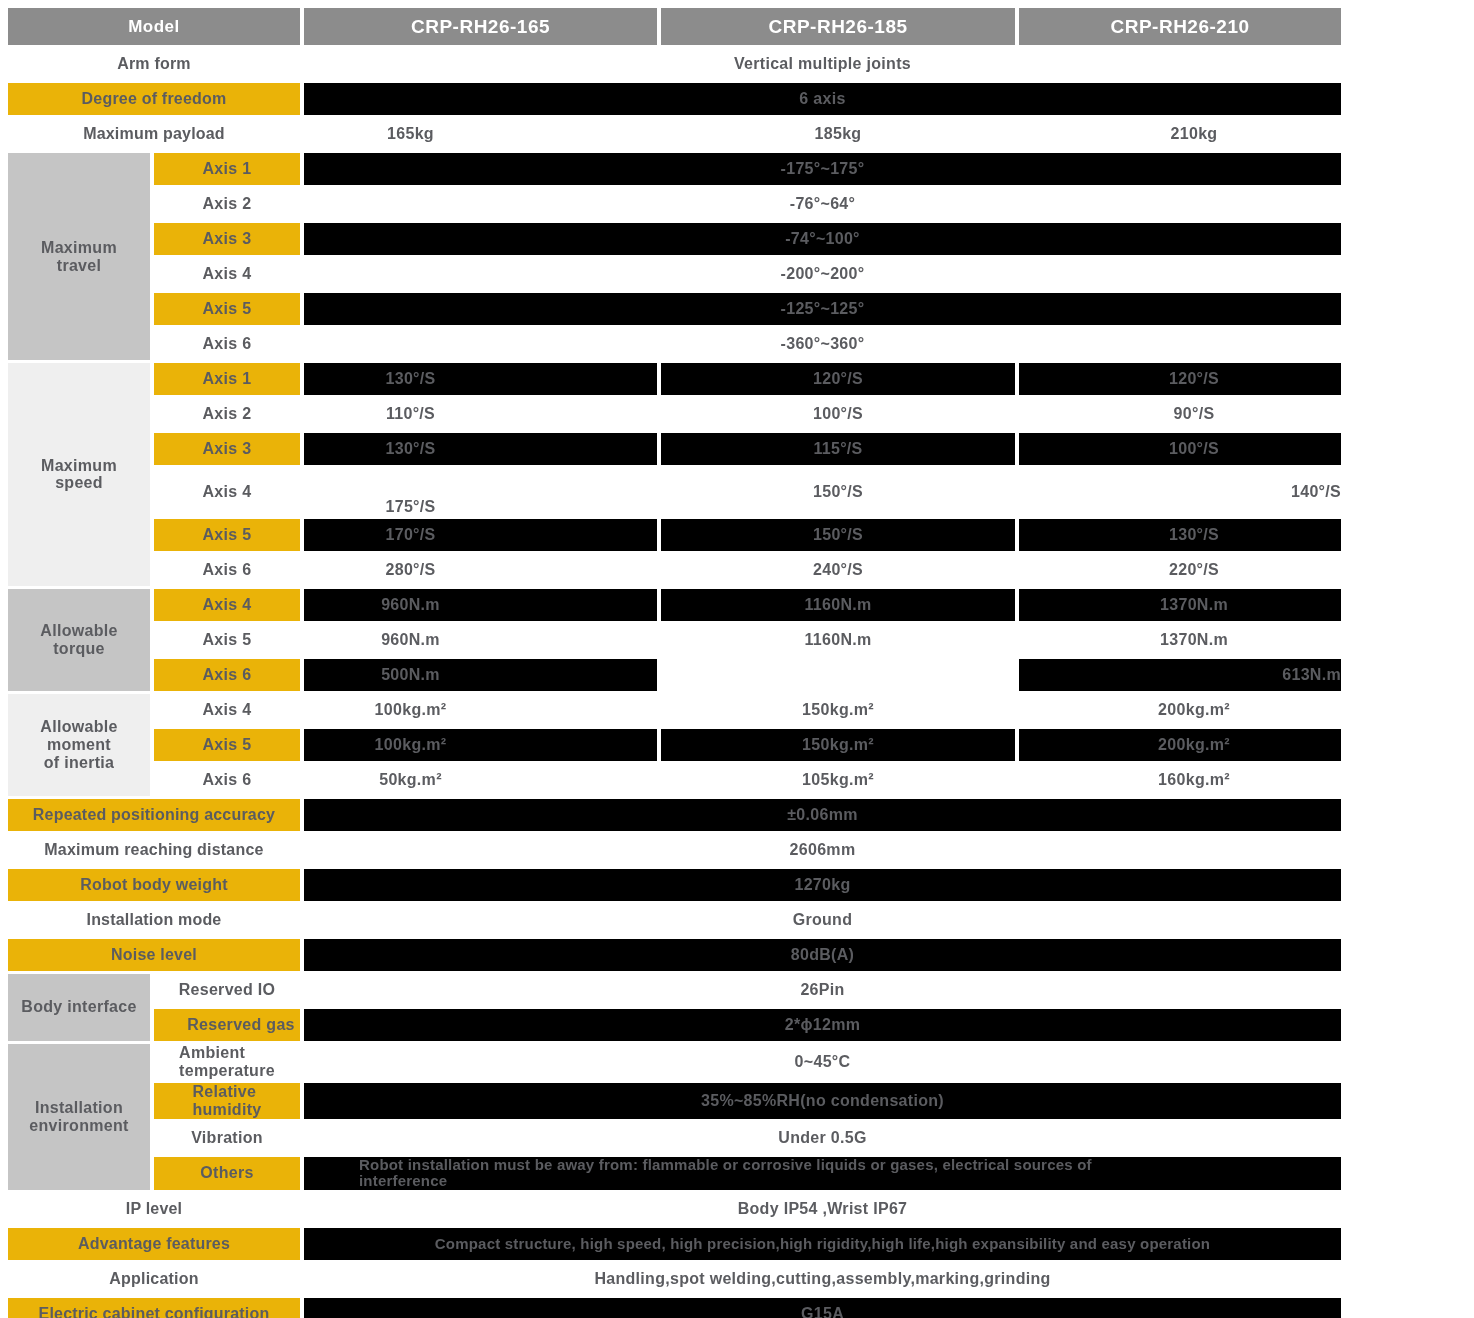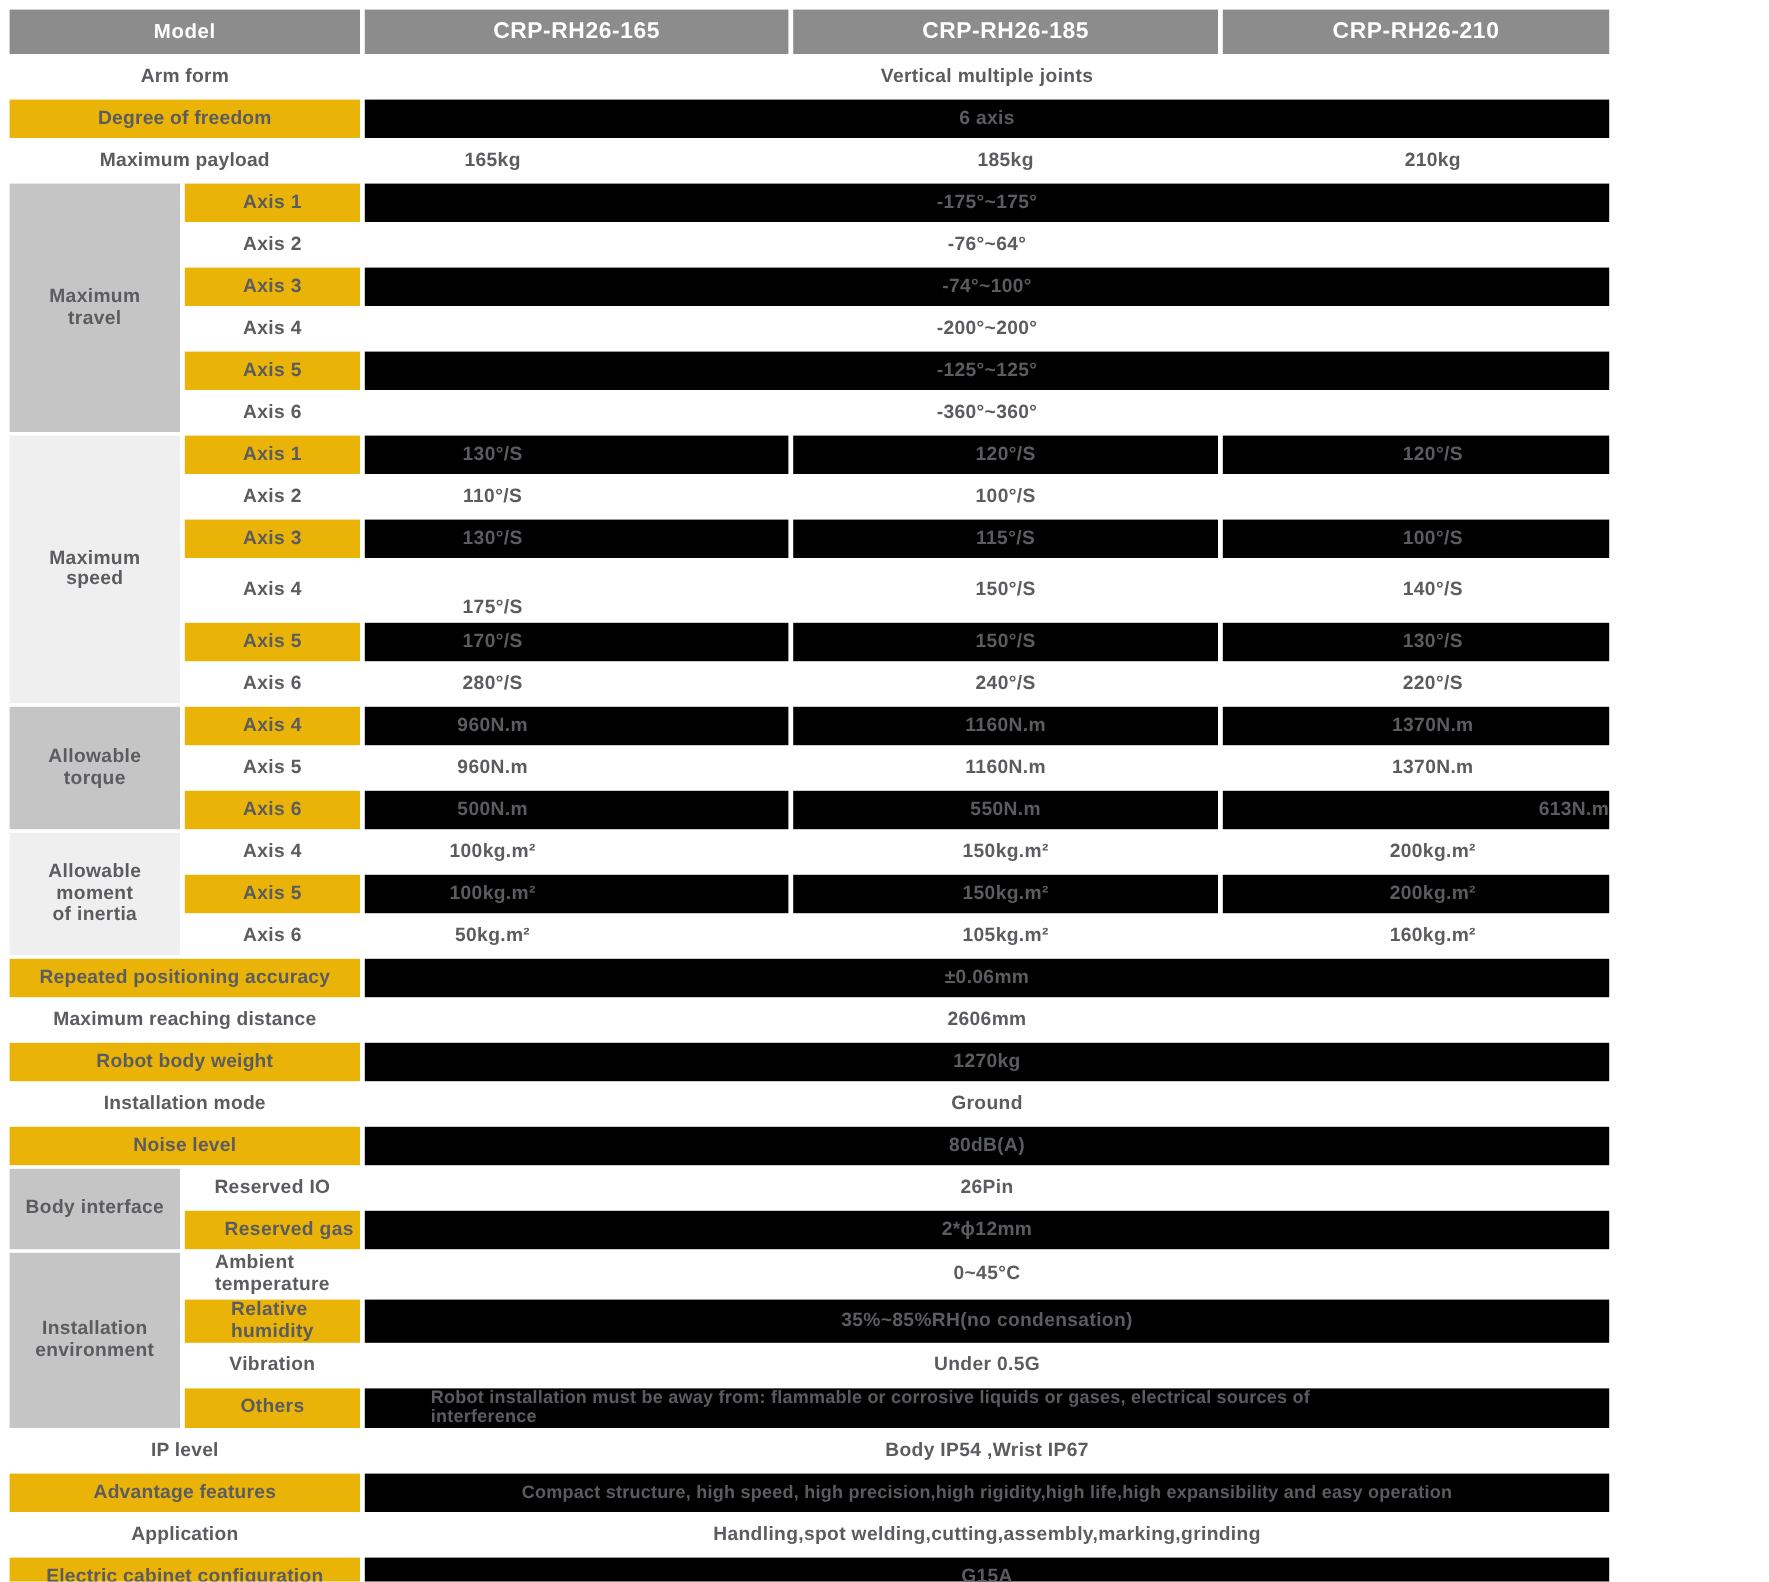--- a/index.html
+++ b/index.html
@@ -144,20 +144,23 @@
       </div>
       <div class="cell sublabel" style="grid-area: 12 / 2;">
         <span class="txt">Axis 2</span>
       </div>
       <div class="cell val v1" style="grid-area: 12 / 3;">
         <span class="txt">110°/S</span>
       </div>
       <div class="cell val v2" style="grid-area: 12 / 4;">
         <span class="txt">100°/S</span>
       </div>
+      <div class="cell val v3" style="grid-area: 12 / 5;">
+        <span class="txt">90°/S</span>
+      </div>
       <div class="cell sublabel gray-label" style="grid-area: 13 / 2;">
         <span class="txt">Axis 3</span>
       </div>
       <div class="cell val v1 gray" style="grid-area: 13 / 3;">
         <span class="txt">130°/S</span>
       </div>
       <div class="cell val v2 gray" style="grid-area: 13 / 4;">
         <span class="txt">115°/S</span>
       </div>
       <div class="cell val v3 gray" style="grid-area: 13 / 5;">
@@ -165,21 +168,21 @@
       </div>
       <div class="cell sublabel" style="grid-area: 14 / 2;">
         <span class="txt">Axis 4</span>
       </div>
       <div class="cell val v1" style="grid-area: 14 / 3; margin-top: 30px;">
         <span class="txt">175°/S</span>
       </div>
       <div class="cell val v2" style="grid-area: 14 / 4;">
         <span class="txt">150°/S</span>
       </div>
-      <div class="cell val v3" style="grid-area: 14 / 5;">
+      <div class="cell val v3" style="grid-area: 14 / 5; justify-content: flex-end;">
         <span class="txt">140°/S</span>
       </div>
       <div class="cell sublabel gray-label" style="grid-area: 15 / 2;">
         <span class="txt">Axis 5</span>
       </div>
       <div class="cell val v1 gray" style="grid-area: 15 / 3;">
         <span class="txt">170°/S</span>
       </div>
       <div class="cell val v2 gray" style="grid-area: 15 / 4;">
         <span class="txt">150°/S</span>
@@ -225,23 +228,20 @@
         <span class="txt">1160N.m</span>
       </div>
       <div class="cell val v3" style="grid-area: 18 / 5;">
         <span class="txt">1370N.m</span>
       </div>
       <div class="cell sublabel gray-label" style="grid-area: 19 / 2;">
         <span class="txt">Axis 6</span>
       </div>
       <div class="cell val v1 gray" style="grid-area: 19 / 3;">
         <span class="txt">500N.m</span>
-      </div>
-      <div class="cell val v2 gray" style="grid-area: 19 / 4;">
-        <span class="txt">550N.m</span>
       </div>
       <div class="cell val v3 gray" style="grid-area: 19 / 5; justify-content: flex-end;">
         <span class="txt">613N.m</span>
       </div>
       <div class="cell group g-light" style="grid-area: 20 / 1 / span 3;">
         <span class="txt">Allowable
 moment
 of inertia</span>
       </div>
       <div class="cell sublabel" style="grid-area: 20 / 2;">

